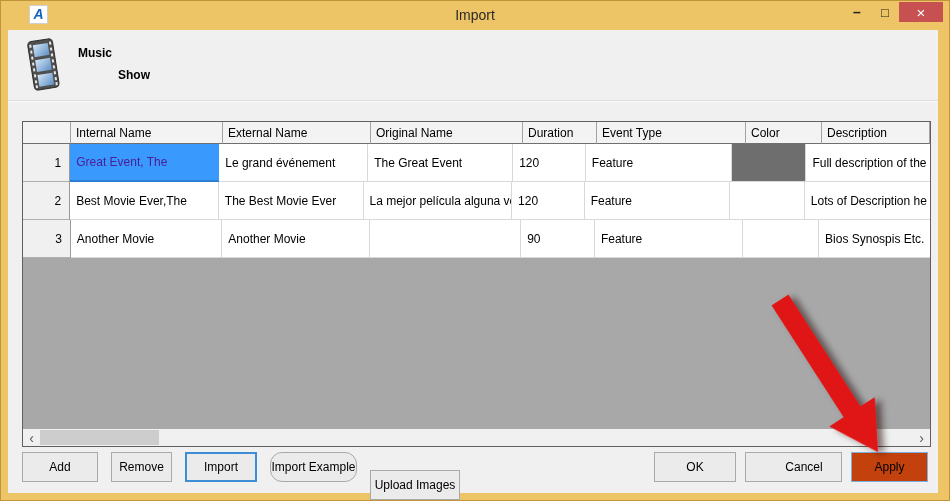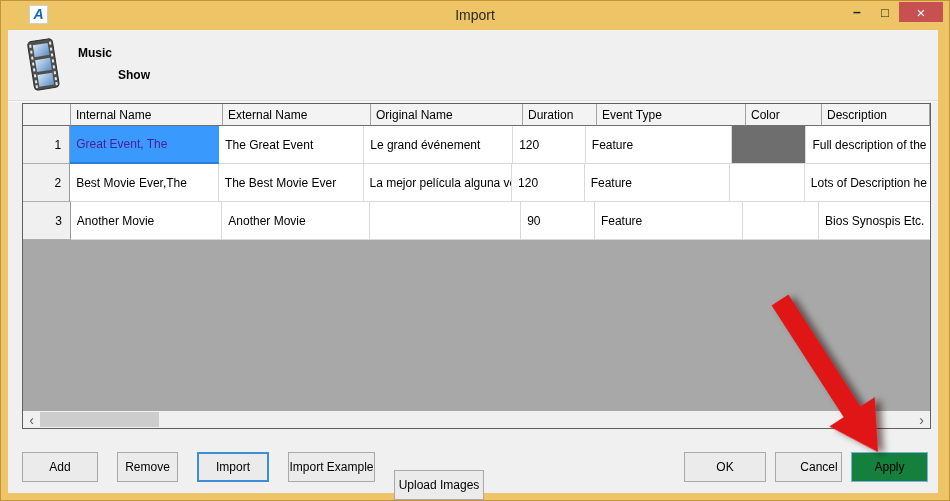--- a/index.html
+++ b/index.html
@@ -17,21 +17,21 @@
   .tb-close { width:44px; background:#c75050; color:#fff; font-size:15px; }
 
   
   .content { position:absolute; top:30px; left:8px; right:12px; bottom:8px; background:#f0f0f0; }
   .brand-icon { position:absolute; left:14px; top:8px; }
   .brand-label { position:absolute; left:70px; font-size:12px; font-weight:bold; color:#000; }
   .brand-top { top:16px; } .brand-bottom { top:38px;margin-left:40px; }
   .divider { position:absolute; left:0; right:0; top:70px; border-top:1px solid #dcdcdc; border-bottom:1px solid #fbfbfb; }
 
   
-  .grid { position:absolute; left:14px; top:73px; width:909px; height:326px; border:1px solid #606060; background:#a8a8a8; display:flex; flex-direction:column; overflow:hidden; }
+  .grid { position:absolute; left:14px; top:91px; width:909px; height:326px; border:1px solid #606060; background:#a8a8a8; display:flex; flex-direction:column; overflow:hidden; }
   .g-row { display:flex; flex:0 0 auto; }
   .g-head { height:22px; }
   .g-data { height:38px; }
   .cell { border-right:1px solid #d9d9d9; border-bottom:1px solid #d9d9d9; background:#fff; font-size:12px; color:#000; padding:0 6px; white-space:nowrap; overflow:hidden; display:flex; align-items:center; }
   .g-head .cell { background:#f3f3f3; border-right:1px solid #a3a3a3; border-bottom:1px solid #6f6f6f; padding:0 5px; }
   .rowhdr { width:48px; background:#f0f0f0; border-right:1px solid #9a9a9a; border-bottom:1px solid #aeaeae; justify-content:flex-end; padding-right:8px; }
   .g-head .rowhdr { background:#f3f3f3; }
   .c-int { width:152px; } .c-ext { width:148px; } .c-orig { width:152px; }
   .c-dur { width:74px; } .c-type { width:149px; } .c-color { width:76px; }
   .c-desc { flex:1 1 auto; min-width:0; border-right:none; }
@@ -39,27 +39,27 @@
   .swatch-filled { background:#6e6e6e; }
   .g-empty { flex:1 1 auto; background:#a8a8a8; }
 
   
   .hscroll { flex:0 0 17px; position:relative; background:#f0f0f0; }
   .hs-arrow { position:absolute; top:0; width:17px; height:17px; display:flex; align-items:center; justify-content:center; font-size:14px; color:#5a5a5a; cursor:pointer; }
   .hs-left { left:0; } .hs-right { right:0; }
   .hs-thumb { position:absolute; left:17px; top:1px; width:119px; height:15px; background:#cdcdcd; cursor:pointer; }
 
   
-  .btns-left { position:absolute; left:14px; top:422px; display:flex; gap:19px; }
+  .btns-left { position:absolute; left:14px; top:422px; display:flex; gap:13px; }
   .btns-right { position:absolute; right:10px; top:422px; display:flex; gap:9px; }
   .btn { height:30px; background:#ebebeb; border:1px solid #a9a9a9; font-family:"Liberation Sans", sans-serif; font-size:12px; color:#000; display:flex; align-items:center; justify-content:center; cursor:pointer; }
-  .w-add{width:76px;} .w-remove{width:61px;} .w-import{width:72px;} .w-impex{width:87px;} .w-upload{width:90px;margin-top:18px;}
-  .w-ok{width:82px;} .w-cancel{width:67px;padding-left:21px;} .w-apply{width:77px;}
+  .w-add{width:76px;} .w-remove{width:61px;} .w-import{width:72px;} .w-impex{width:87px;border-radius:12px;} .w-upload{width:90px;margin-top:18px;}
+  .w-ok{width:82px;} .w-cancel{width:97px;padding-left:21px;} .w-apply{width:77px;}
   .btn-import { border:2px solid #3e8ed6; }
-  .btn-apply { background:#15803d; border:1px solid #7ab0dd; }
+  .btn-apply { background:#c2410c; border:1px solid #7ab0dd; }
 
   
   .arrow-overlay { position:absolute; left:740px; top:280px; pointer-events:none; z-index:50; }
 </style>
 </head>
 <body>
 
 <div class="window">
 
   <div class="titlebar">
@@ -120,22 +120,22 @@
         <div class="cell c-orig">Original Name</div>
         <div class="cell c-dur">Duration</div>
         <div class="cell c-type">Event Type</div>
         <div class="cell c-color">Color</div>
         <div class="cell c-desc">Description</div>
       </div>
 
       <div class="g-row g-data">
         <div class="cell rowhdr">1</div>
         <div class="cell c-int sel">Great Event, The</div>
+        <div class="cell c-orig">Le grand événement</div>
         <div class="cell c-ext">The Great Event</div>
-        <div class="cell c-orig">Le grand événement</div>
         <div class="cell c-dur">120</div>
         <div class="cell c-type">Feature</div>
         <div class="cell c-color swatch-filled"></div>
         <div class="cell c-desc">Full description of the</div>
       </div>
 
       <div class="g-row g-data">
         <div class="cell rowhdr">2</div>
         <div class="cell c-int">Best Movie Ever,The</div>
         <div class="cell c-ext">The Best Movie Ever</div>

